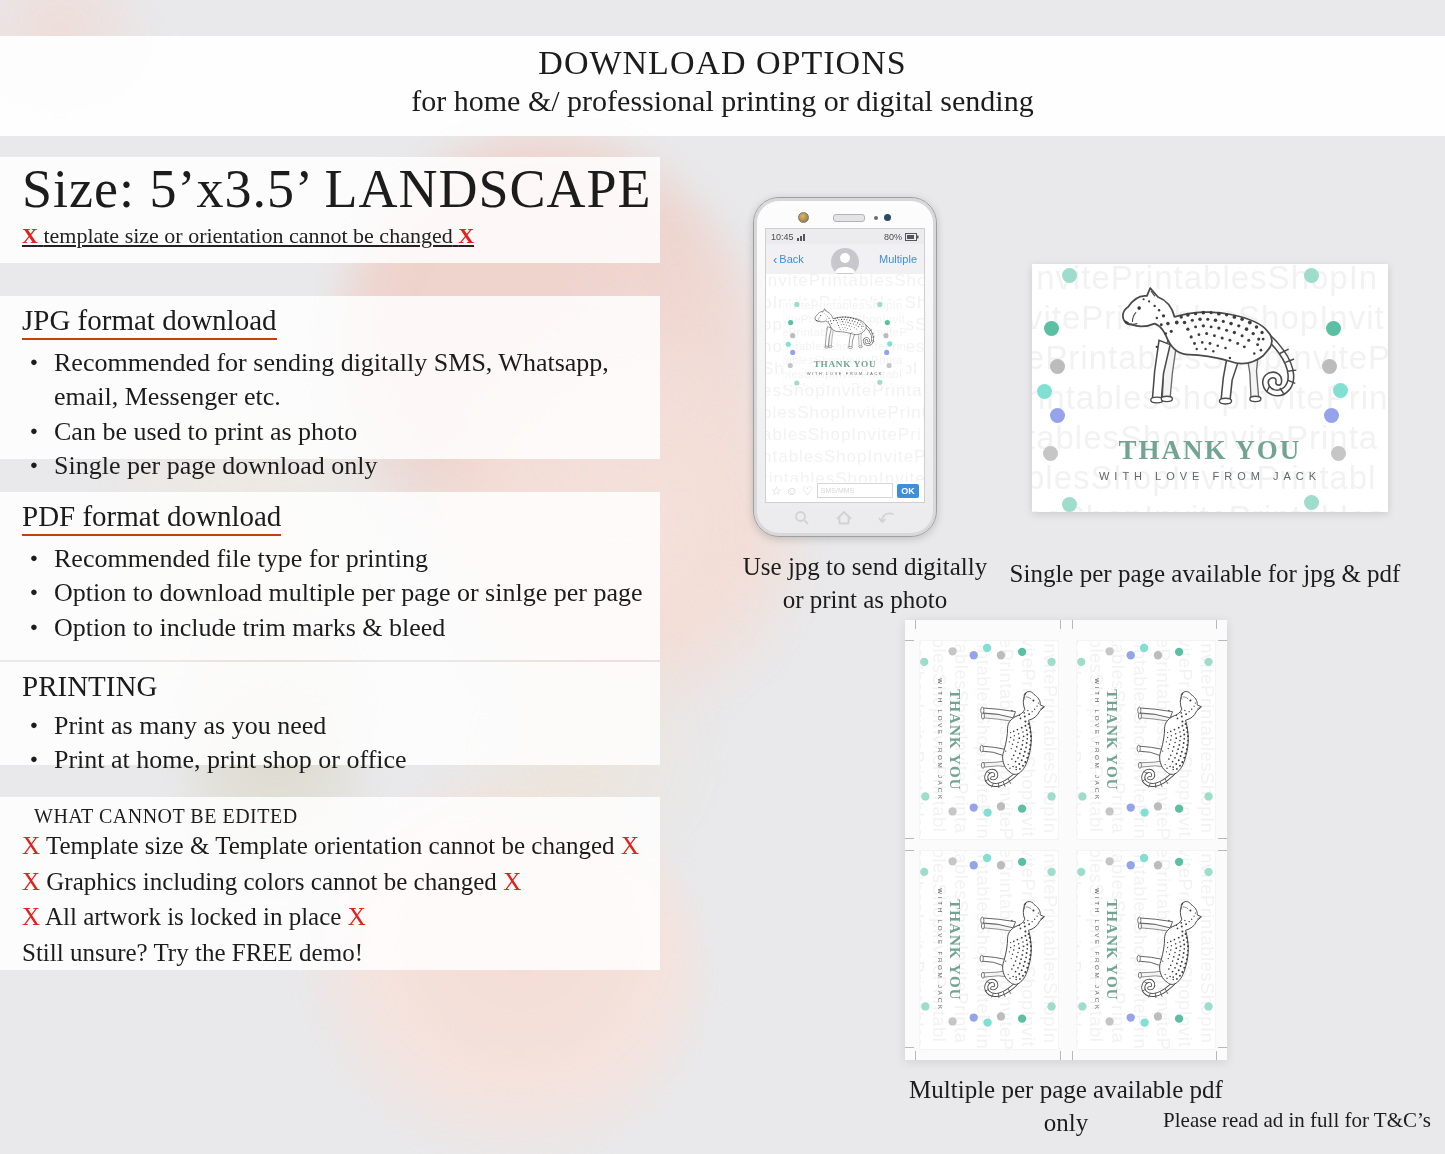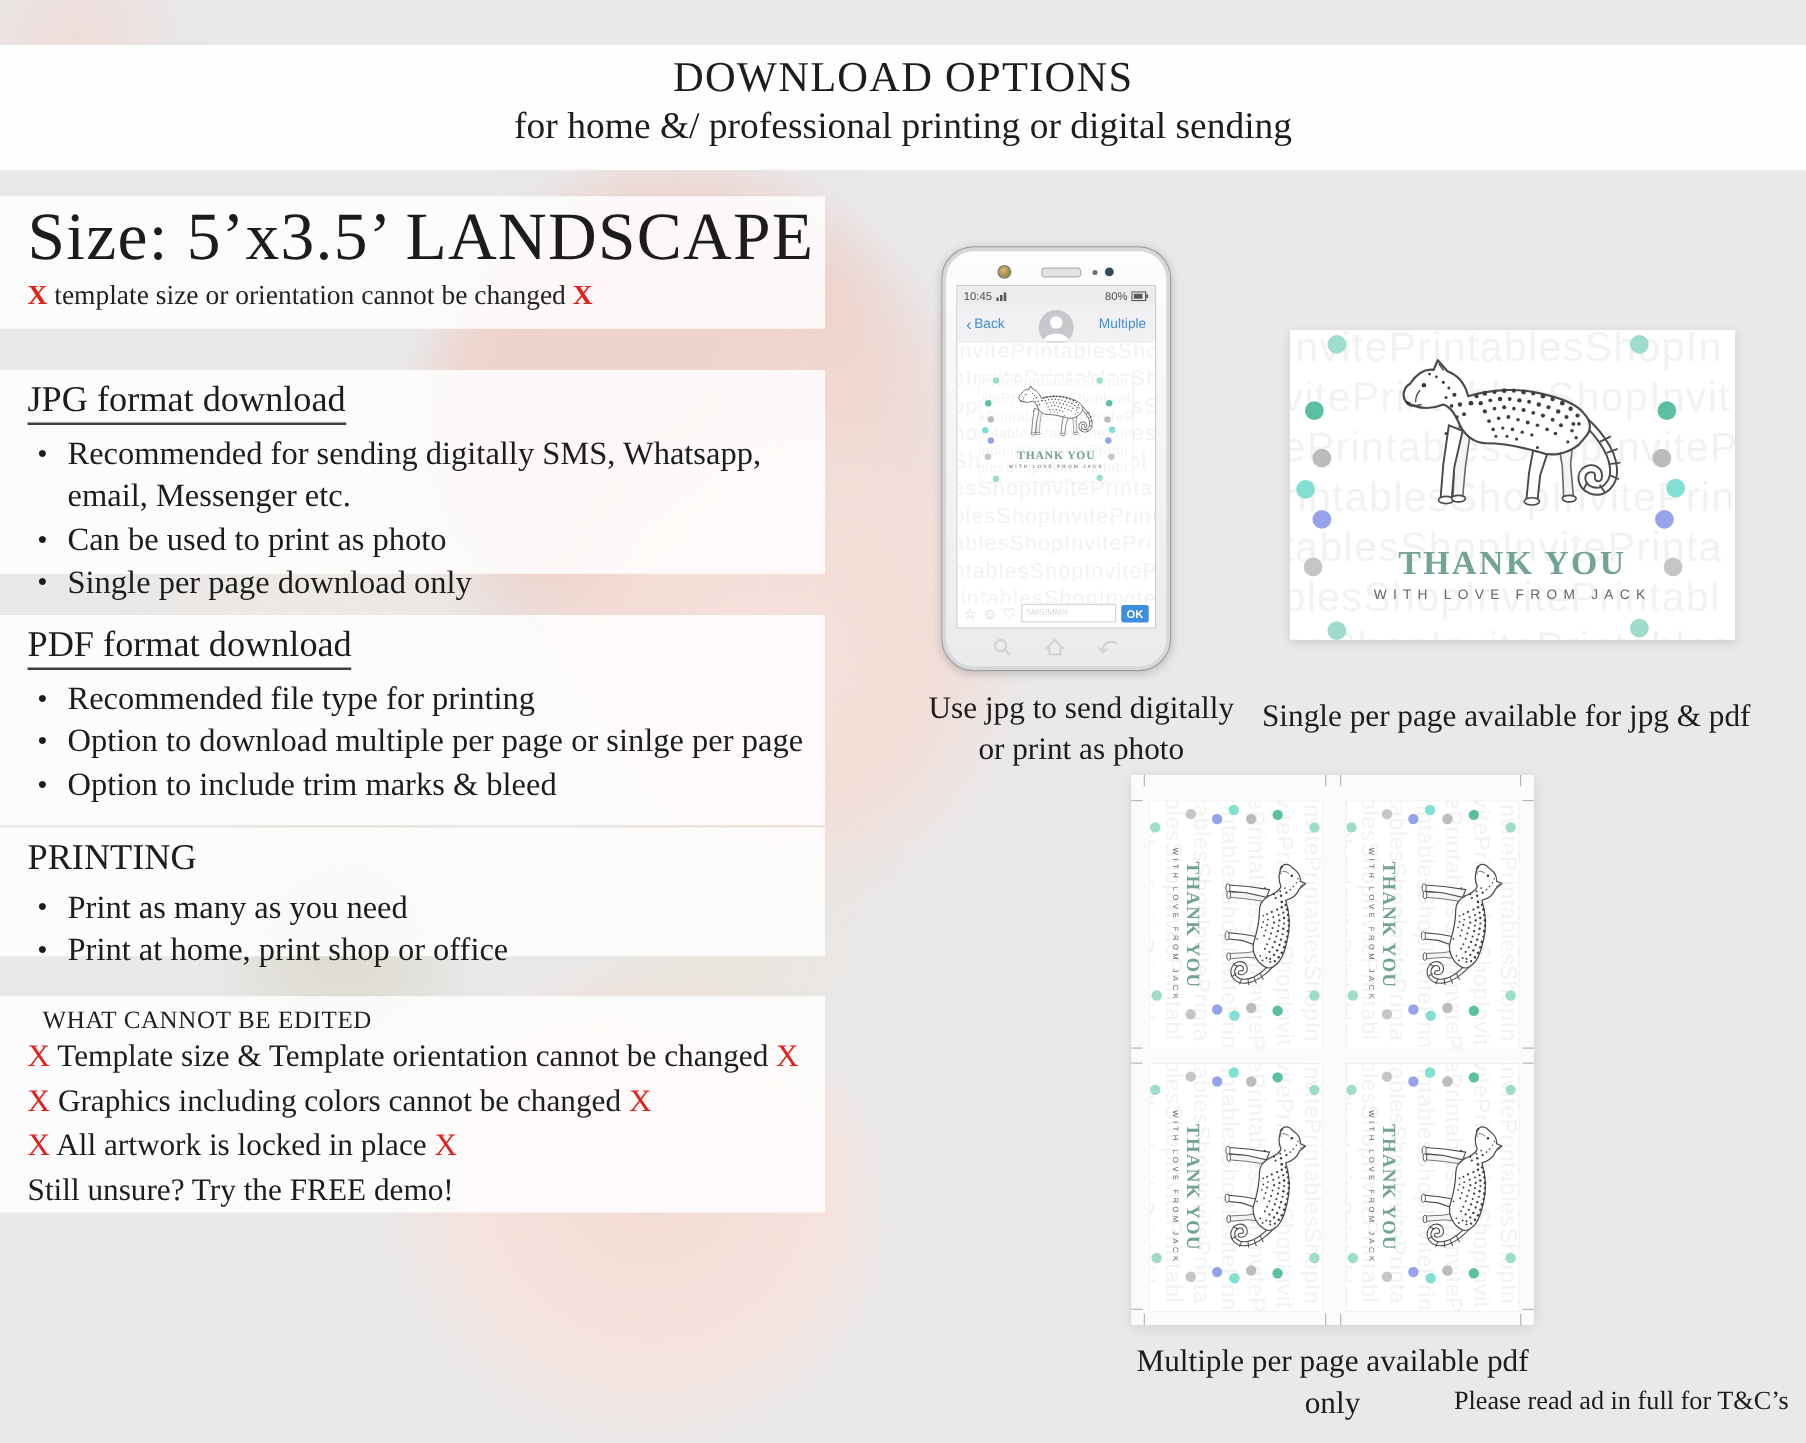--- a/index.html
+++ b/index.html
@@ -23,29 +23,29 @@
 
   
   .band{position:absolute;left:0;background:rgba(255,255,255,.84);}
   .band.full{width:100%;}
   .band.lft{width:660px;}
   .hdr{top:36px;height:100px;text-align:center;background:rgba(255,255,255,.92);}
   .hdr .t1{font-size:34px;letter-spacing:1px;margin-top:8px;}
   .hdr .t2{font-size:30px;margin-top:2px;}
   .b-size{top:157px;height:106px;padding:4px 0 0 22px;box-sizing:border-box;}
   .size-h{font-size:54px;line-height:1.05;letter-spacing:1px;}
-  .size-note{font-size:22px;margin-top:5px;color:#222;}
+  .size-note{font-size:22px;margin-top:5px;color:#222;text-decoration:underline;}
   .xmark{color:var(--red);font-weight:bold;}
   .b-jpg{top:296px;height:163px;}
   .b-pdf{top:492px;height:168px;}
   .b-print{top:662px;height:103px;}
   .b-edit{top:797px;height:173px;}
   .sec{padding:8px 0 0 22px;box-sizing:border-box;}
   .sec-h{font-size:29px;font-weight:normal;margin:0;display:inline-block;}
-  .sec-h.und{border-bottom:2px solid #404040;padding-bottom:1px;}
+  .sec-h.und{border-bottom:2px solid #c2410c;padding-bottom:1px;}
   ul.bullets{list-style:none;margin:6px 0 0 0;padding:0;width:625px;}
   ul.bullets li{font-size:26px;line-height:1.32;padding-left:32px;position:relative;}
   ul.bullets li::before{content:"●";position:absolute;left:8px;top:7px;font-size:13px;}
   .edit-h{font-size:20px;padding-left:12px;letter-spacing:.5px;}
   .xline{font-size:25px;line-height:1.42;}
   .xline .xmark{font-weight:normal;}
   .edit-foot{font-size:25px;line-height:1.42;}
 
   
   .phone{position:absolute;left:753px;top:197px;width:182px;height:338px;

